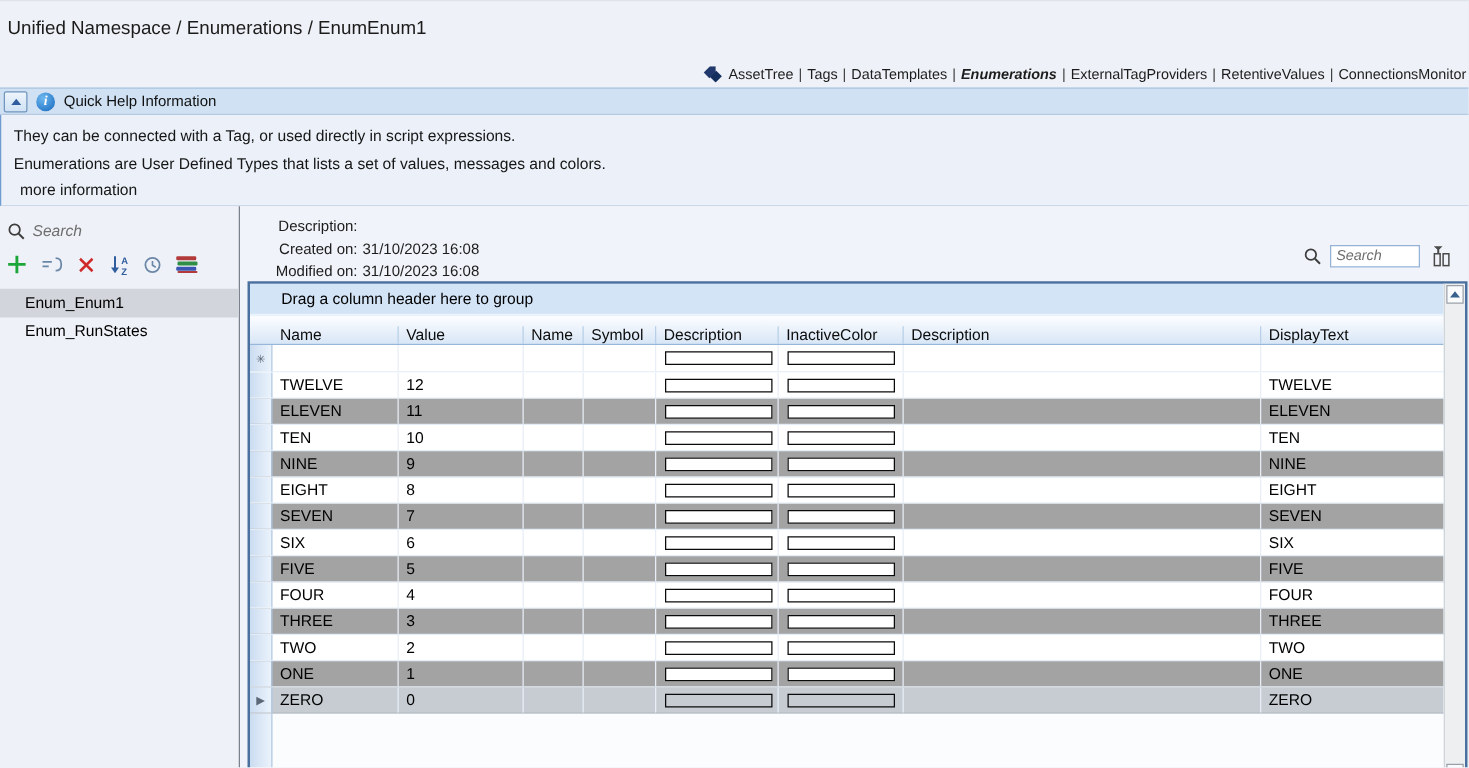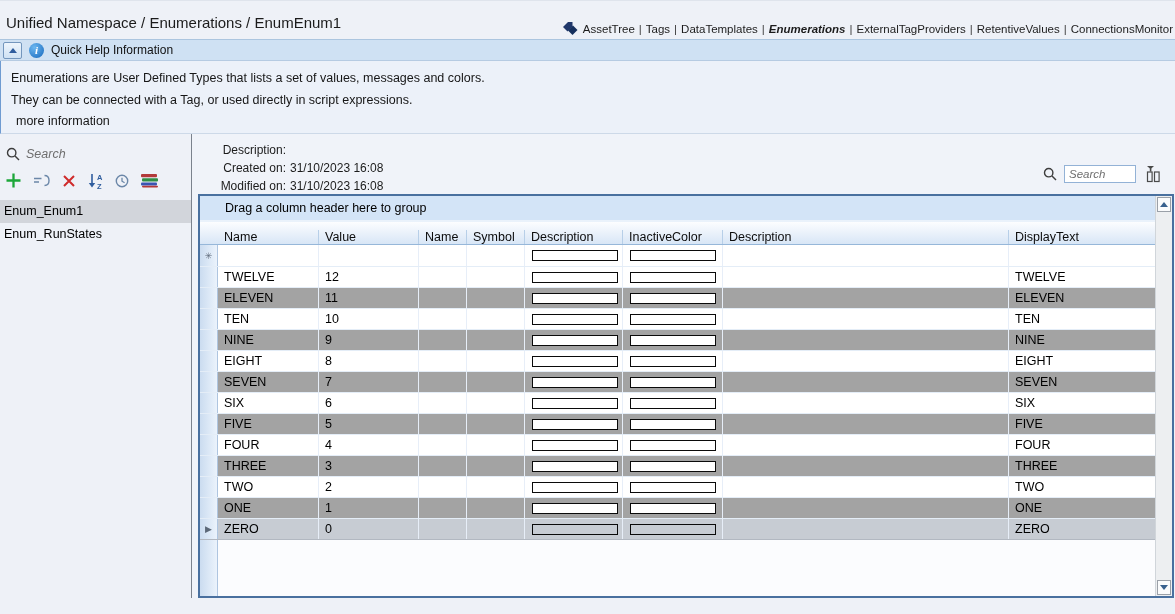--- a/index.html
+++ b/index.html
@@ -1,21 +1,21 @@
 <!DOCTYPE html>
 <html><head>
 <meta charset="utf-8">
 <style>
   *{box-sizing:border-box;margin:0;padding:0;}
   html,body{background:#e8ecf2;}
   .app{width:1175px;height:614px;position:relative;background:#eef1f7;
        font-family:"Liberation Sans",sans-serif;overflow:hidden;border-top:1px solid #dfe4ec;}
 
   
-  .titlebar{height:38px;position:relative;}
+  .titlebar{height:69px;position:relative;}
   .page-title{position:absolute;left:6px;top:13px;font-size:15px;color:#1b1b1b;}
   .top-nav{position:absolute;right:2px;bottom:4px;display:flex;align-items:center;gap:5px;
            font-size:11.5px;color:#1c1c1c;white-space:nowrap;margin-top:30px;}
   .nav-links{display:inline-flex;align-items:center;}
   .navlink{cursor:pointer;}
   .navlink.active{font-weight:bold;font-style:italic;}
   .navsep{color:#3c3c3c;margin:0 4px;}
 
   
   .qh-bar{height:22px;background:#cfe1f3;border-top:1px solid #abc5df;border-bottom:1px solid #b6cbe2;
@@ -38,21 +38,21 @@
   
   .body{display:flex;height:464px;}
   .sidebar{width:192px;flex:0 0 192px;border-right:1px solid #7b828d;background:#eef1f7;}
   .side-search{display:flex;align-items:center;gap:6px;padding:11px 0 0 6px;height:28px;}
   .side-search input{border:none;background:transparent;outline:none;width:120px;
                      font:italic 12.5px "Liberation Sans",sans-serif;color:#333;}
   input::placeholder{color:#6e6e6e;font-style:italic;opacity:1;}
   .side-toolbar{display:flex;align-items:center;gap:10px;padding:9px 0 0 5px;height:28px;}
   .tbtn{background:none;border:none;padding:0;display:flex;align-items:center;cursor:pointer;}
   .side-list{margin-top:10px;}
-  .side-item{height:23px;line-height:23px;padding-left:4px;font-size:12.5px;color:#000;cursor:pointer;}
+  .side-item{height:23px;line-height:23px;padding-left:20px;font-size:12.5px;color:#000;cursor:pointer;}
   .side-item.sel{background:#d2d5db;}
 
   
   .main{flex:1;position:relative;background:#f0f3f9;}
   .meta{position:absolute;top:7px;left:6px;font-size:12px;color:#1c1c1c;}
   .meta-row{display:flex;height:18px;align-items:center;}
   .mlabel{width:88px;text-align:right;}
   .mval{margin-left:4px;}
   .main-search{position:absolute;top:30px;right:12px;display:flex;align-items:center;gap:7px;}
   .main-search input{width:72px;height:18px;border:1px solid #93b2d6;background:#fff;
@@ -135,22 +135,22 @@
 
   <div class="qh-bar">
     <span class="qh-collapse">
       <span class="tri-up"></span>
     </span>
     <span class="info-circle">i</span>
     <span class="qh-title">Quick Help Information</span>
   </div>
 
   <div class="qh-panel">
+    <div class="qh-line">They can be connected with a Tag, or used directly in script expressions.</div>
     <div class="qh-line">Enumerations are User Defined Types that lists a set of values, messages and colors.</div>
-    <div class="qh-line">They can be connected with a Tag, or used directly in script expressions.</div>
     <div class="qh-link">more information</div>
   </div>
 
   <div class="body">
 
     <aside class="sidebar">
       <div class="side-search">
         <span style="display:flex;">
           <svg width="14" height="14" viewBox="0 0 14 14">
             <circle cx="5.7" cy="5.7" r="4.2" fill="none" stroke="#3d3d3d" stroke-width="1.4"></circle>

